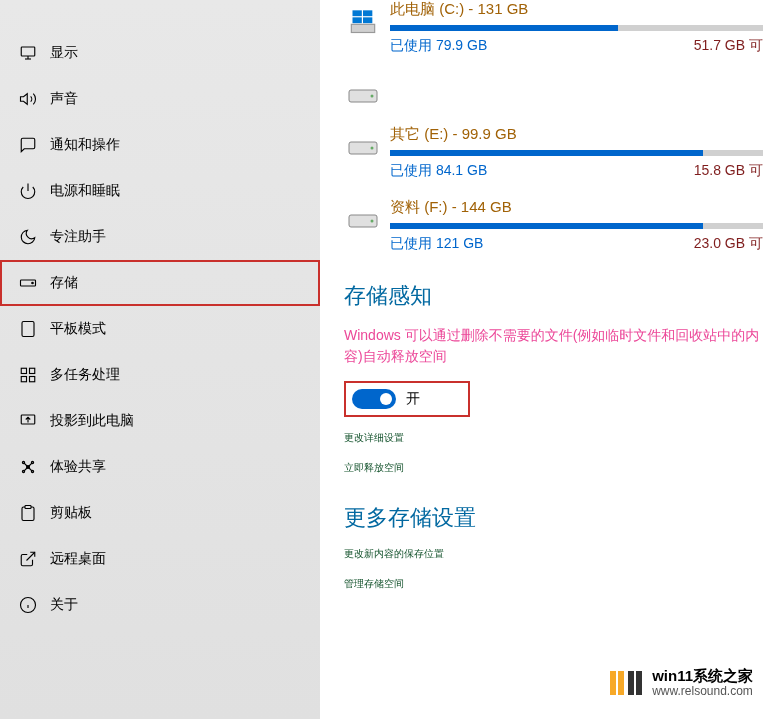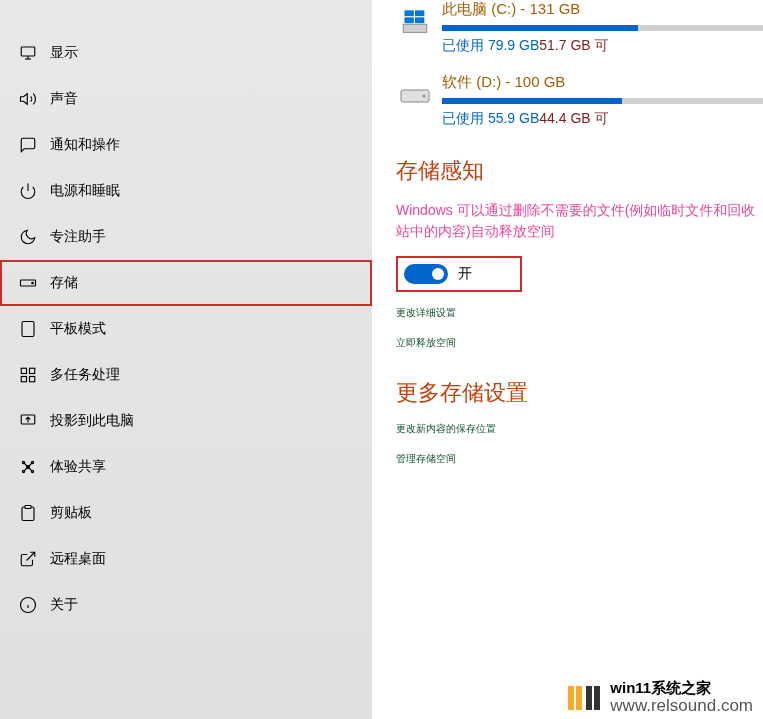--- a/index.html
+++ b/index.html
@@ -13,21 +13,21 @@
       height: 719px;
       background: #fff;
       overflow: hidden;
       position: relative;
     }
     .container {
       display: flex;
       height: 100%;
     }
     .sidebar {
-      width: 372px;
+      width: 320px;
       background: linear-gradient(to bottom, #e8e8e8, #e0e0e0);
       padding-top: 30px;
     }
     .sidebar-item {
       display: flex;
       align-items: center;
       padding: 13px 18px;
       cursor: pointer;
       font-size: 14px;
       color: #000;
@@ -77,32 +77,33 @@
       background: #d0d0d0;
       position: relative;
       margin-bottom: 6px;
     }
     .drive-bar-fill {
       height: 100%;
       background: #0066cc;
     }
     .drive-usage {
       display: flex;
+      justify-content: space-between;
       font-size: 14px;
     }
     .drive-used {
       color: #0066cc;
     }
     .drive-free {
       color: #7f1d1d;
     }
     .section-title {
       font-size: 22px;
       font-weight: 400;
-      color: #c2410c;
+      color: #0369a1;
       margin-top: 28px;
       margin-bottom: 14px;
     }
     .section-desc {
       font-size: 14px;
       color: #ec4899;
       line-height: 1.5;
       margin-bottom: 14px;
     }
     .toggle-row {
@@ -140,41 +141,41 @@
     }
     .link {
       display: block;
       color: #14532d;
       font-size: 10px;
       margin-bottom: 16px;
       cursor: pointer;
     }
     .watermark {
       position: absolute;
-      bottom: 3px;
+      bottom: 18px;
       right: 10px;
       display: flex;
       align-items: center;
       gap: 8px;
     }
     .watermark-logo {
       width: 36px;
       height: 36px;
     }
     .watermark-text {
       display: flex;
       flex-direction: column;
       line-height: 1.1;
     }
     .watermark-main {
       font-size: 15px;
       font-weight: bold;
     }
     .watermark-sub {
-      font-size: 17px;
+      font-size: 12px;
       color: #555;
     }
     .windows-drive-icon svg {
       width: 28px;
       height: 28px;
     }
     .hdd-icon svg {
       width: 30px;
       height: 18px;
     }
@@ -337,33 +338,59 @@
       </div>
     </div>
 
     <div class="drive">
       <div class="drive-icon hdd-icon">
         <svg viewBox="0 0 30 18">
             <rect x="1" y="4" width="28" height="12" rx="2" fill="#e0e0e0" stroke="#888"></rect>
             <circle cx="24" cy="10" r="1.5" fill="#6a6"></circle>
           </svg>
       </div>
+    </div>
+
+    <div class="drive">
+      <div class="drive-icon hdd-icon">
+        <svg viewBox="0 0 30 18">
+            <rect x="1" y="4" width="28" height="12" rx="2" fill="#e0e0e0" stroke="#888"></rect>
+            <circle cx="24" cy="10" r="1.5" fill="#6a6"></circle>
+          </svg>
+      </div>
       <div class="drive-info">
-        <div class="drive-title">软件 (D:) - 100 GB</div>
+        <div class="drive-title">其它 (E:) - 99.9 GB</div>
         <div class="drive-bar">
-            <div class="drive-bar-fill" style="width:56%"></div>
+            <div class="drive-bar-fill" style="width:84%"></div>
           </div>
         <div class="drive-usage">
-          <span class="drive-used">已使用 55.9 GB</span>
-          <span class="drive-free">44.4 GB 可</span>
+          <span class="drive-used">已使用 84.1 GB</span>
+          <span class="drive-free">15.8 GB 可</span>
         </div>
       </div>
     </div>
 
-
+    <div class="drive">
+      <div class="drive-icon hdd-icon">
+        <svg viewBox="0 0 30 18">
+            <rect x="1" y="4" width="28" height="12" rx="2" fill="#e0e0e0" stroke="#888"></rect>
+            <circle cx="24" cy="10" r="1.5" fill="#6a6"></circle>
+          </svg>
+      </div>
+      <div class="drive-info">
+        <div class="drive-title">资料 (F:) - 144 GB</div>
+        <div class="drive-bar">
+            <div class="drive-bar-fill" style="width:84%"></div>
+          </div>
+        <div class="drive-usage">
+          <span class="drive-used">已使用 121 GB</span>
+          <span class="drive-free">23.0 GB 可</span>
+        </div>
+      </div>
+    </div>
 
     <div class="section-title">存储感知</div>
     <div class="section-desc">Windows 可以通过删除不需要的文件(例如临时文件和回收站中的内容)自动释放空间</div>
     <div class="toggle-row highlighted">
       <div class="toggle">
         <div class="toggle-knob"></div>
       </div>
       <span class="toggle-label">开</span>
     </div>
     <a class="link">更改详细设置</a>

